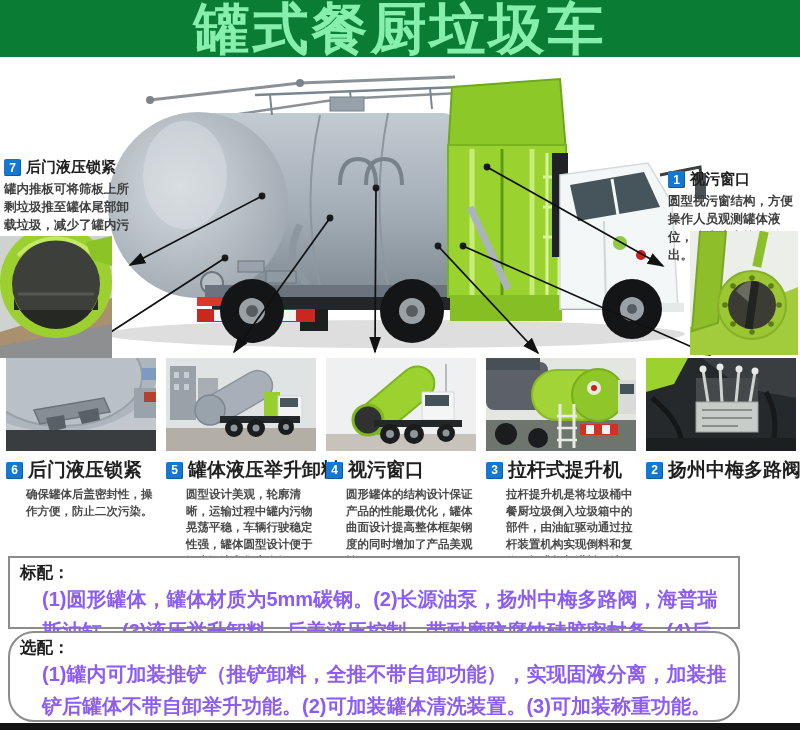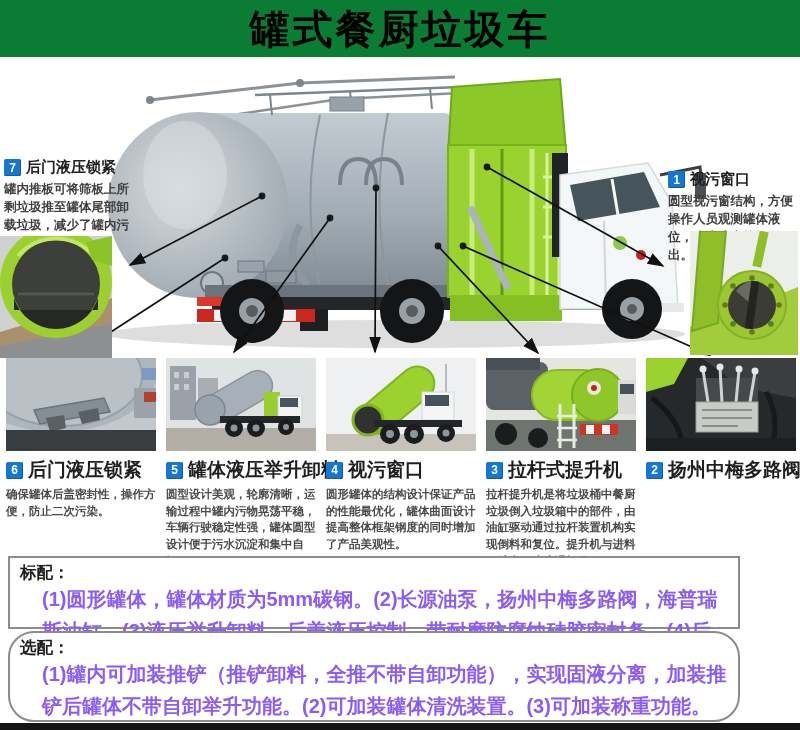--- a/index.html
+++ b/index.html
@@ -7,21 +7,21 @@
   .page {
     position:relative; width:800px; height:730px; overflow:hidden;
     background:#fff; font-family:"Liberation Sans","DejaVu Sans",sans-serif;
   }
   
   .banner {
     position:absolute; left:0; top:0; width:800px; height:57px;
     background:#0a7c33; display:flex; align-items:center; justify-content:center;
   }
   .banner-title {
-    color:#000000; font-size:40px; font-weight:bold; letter-spacing:3px; line-height:1;
+    color:#86efac; font-size:56px; font-weight:bold; letter-spacing:3px; line-height:1;
   }
   
   .main-figure { position:absolute; left:0; top:57px; width:800px; height:301px; }
   .main-svg { position:absolute; left:0; top:0; width:800px; height:301px; }
 
   .callout { position:absolute; }
   .callout-head { display:flex; align-items:center; margin-bottom:3px; }
   .num-badge {
     width:17px; height:17px; background:#1478d2; color:#fff; font-weight:bold;
     font-size:12px; display:flex; align-items:center; justify-content:center;
@@ -37,21 +37,21 @@
   
   .strip {
     position:absolute; left:0; top:358px; width:800px; height:200px;
     display:flex; gap:10px; padding:0 6px;
   }
   .feature-col { width:150px; flex:0 0 150px; }
   .feature-photo { width:150px; height:93px; overflow:hidden; background:#ddd; }
   .feature-photo svg { display:block; }
   .feature-head { display:flex; align-items:center; margin-top:6px; margin-bottom:3px; }
   .feature-title { font-size:19px; font-weight:bold; color:#1f1f1f; white-space:nowrap; }
-  .feature-desc { font-size:11.5px; font-weight:600; color:#4a4a4a; line-height:1.45; }
+  .feature-desc { font-size:11.5px; font-weight:600; color:#4a4a4a; line-height:1.45;margin-left:20px; }
 
   
   .spec-box {
     position:absolute; left:8px; width:732px; border:2px solid #8c8c8c;
     background:#fff; padding:4px 10px 4px 10px;
   }
   .spec-standard { top:556px; height:73px; }
   .spec-optional { top:631px; height:91px;border-radius:26px; }
   .spec-label { font-size:16.5px; font-weight:bold; color:#1d1d1d; line-height:1.3; }
   .spec-text {

